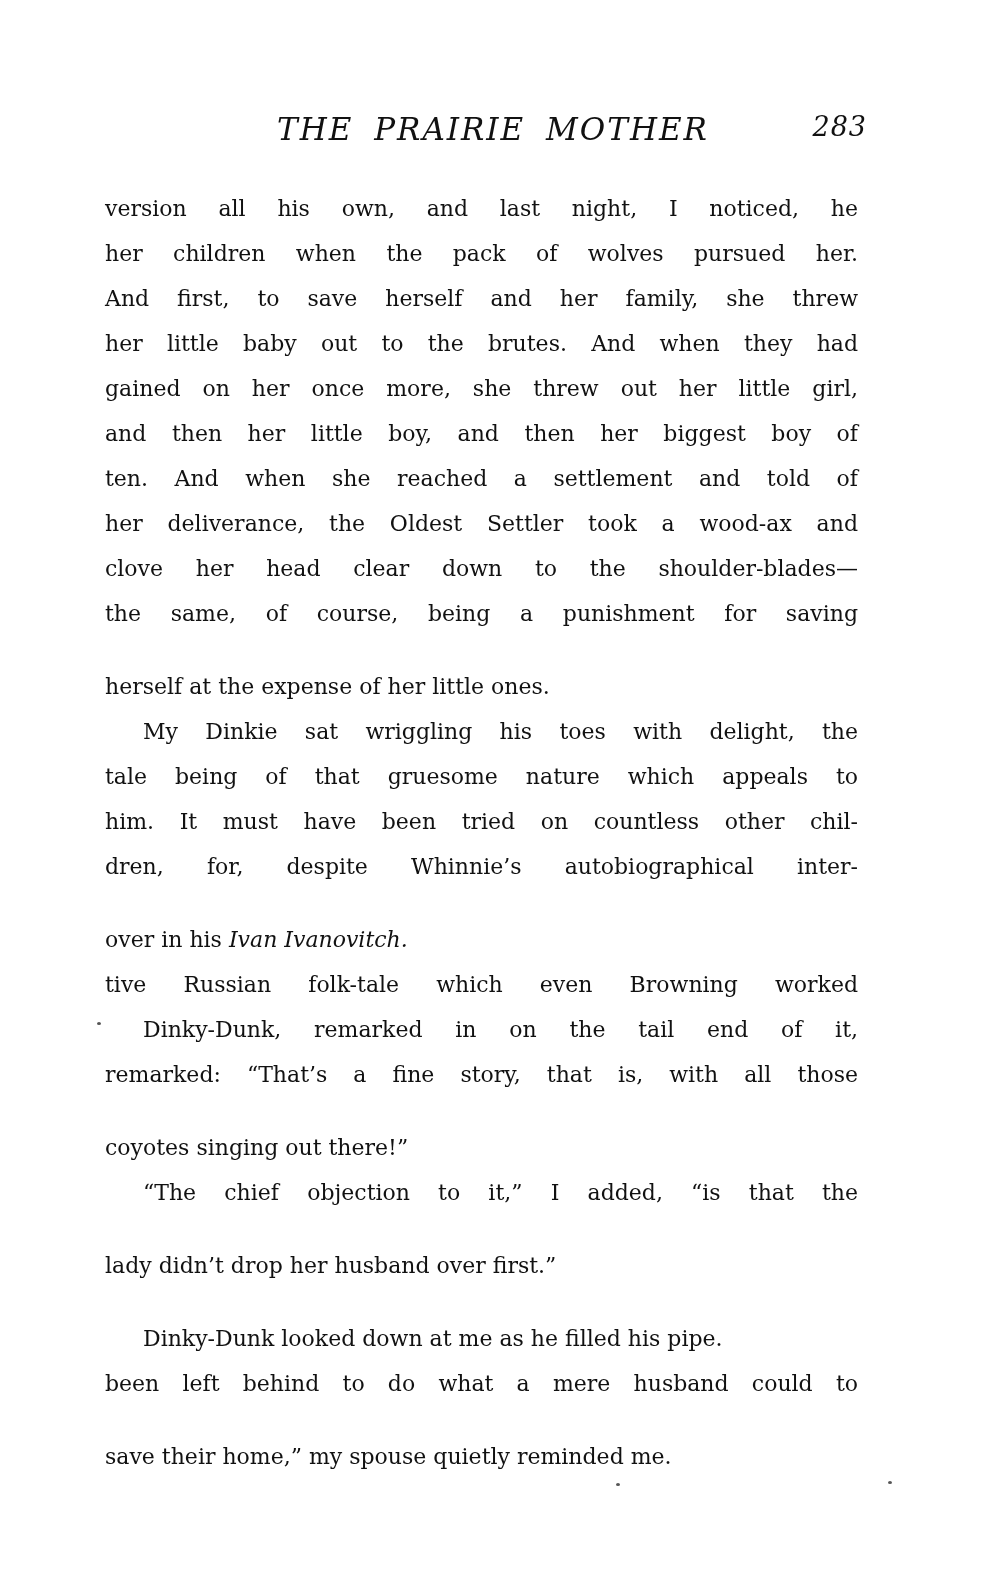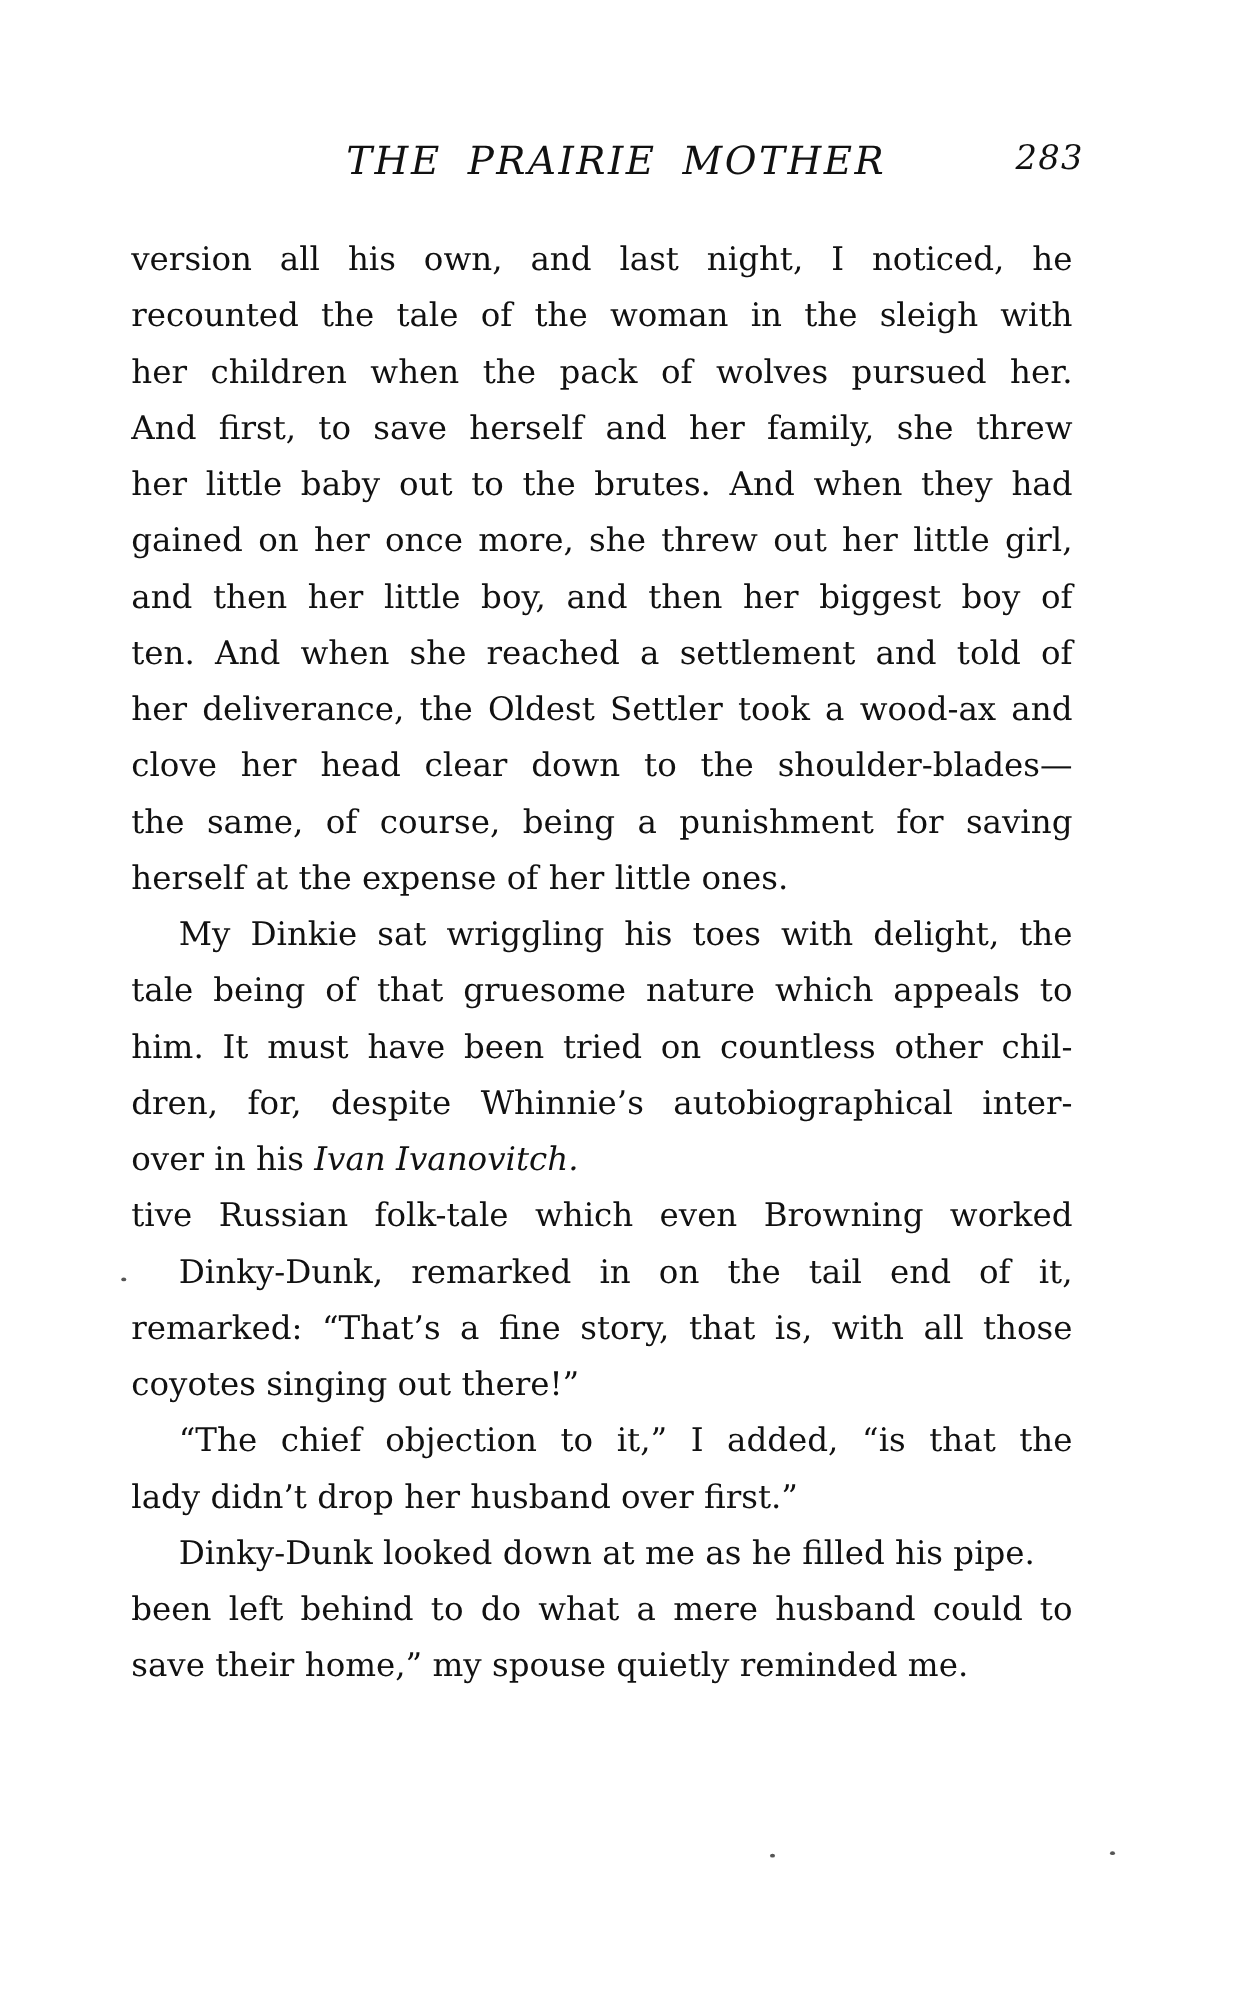--- a/index.html
+++ b/index.html
@@ -39,34 +39,35 @@
     top: 0;
     font-size: 27px;
     letter-spacing: 1px;
     margin-left: 36px;
   }
   .textblock {
     position: absolute;
     top: 186px;
     left: 105px;
     width: 753px;
-    font-size: 26px;
+    font-size: 22px;
     line-height: 45px;
   }
   .line {
     height: 45px;
     white-space: normal;
   }
   .line.justify {
     text-align: justify;
     text-align-last: justify;
   }
   .line.left {
     text-align: left;
     text-align-last: left;
+    margin-top: 28px;
   }
   .line.indent {
     padding-left: 38px;
   }
   .italic {
     font-style: italic;
   }
   .speck {
     position: absolute;
     width: 4px;
@@ -79,21 +80,20 @@
 </head>
 <body>
 
 <div class="page">
   <div class="header">
     <span class="title">THE PRAIRIE MOTHER</span>
     <span class="pagenum">283</span>
   </div>
   <div class="textblock" id="text-block">
       <div class="line justify"><span>version all his own, and last night, I noticed, he</span></div>
-      <div class="line justify"><span>recounted the tale of the woman in the sleigh with</span></div>
       <div class="line justify"><span>her children when the pack of wolves pursued her.</span></div>
       <div class="line justify"><span>And first, to save herself and her family, she threw</span></div>
       <div class="line justify"><span>her little baby out to the brutes.  And when they had</span></div>
       <div class="line justify"><span>gained on her once more, she threw out her little girl,</span></div>
       <div class="line justify"><span>and then her little boy, and then her biggest boy of</span></div>
       <div class="line justify"><span>ten.  And when she reached a settlement and told of</span></div>
       <div class="line justify"><span>her deliverance, the Oldest Settler took a wood-ax and</span></div>
       <div class="line justify"><span>clove her head clear down to the shoulder-blades—</span></div>
       <div class="line justify"><span>the same, of course, being a punishment for saving</span></div>
       <div class="line left"><span>herself at the expense of her little ones.</span></div>

